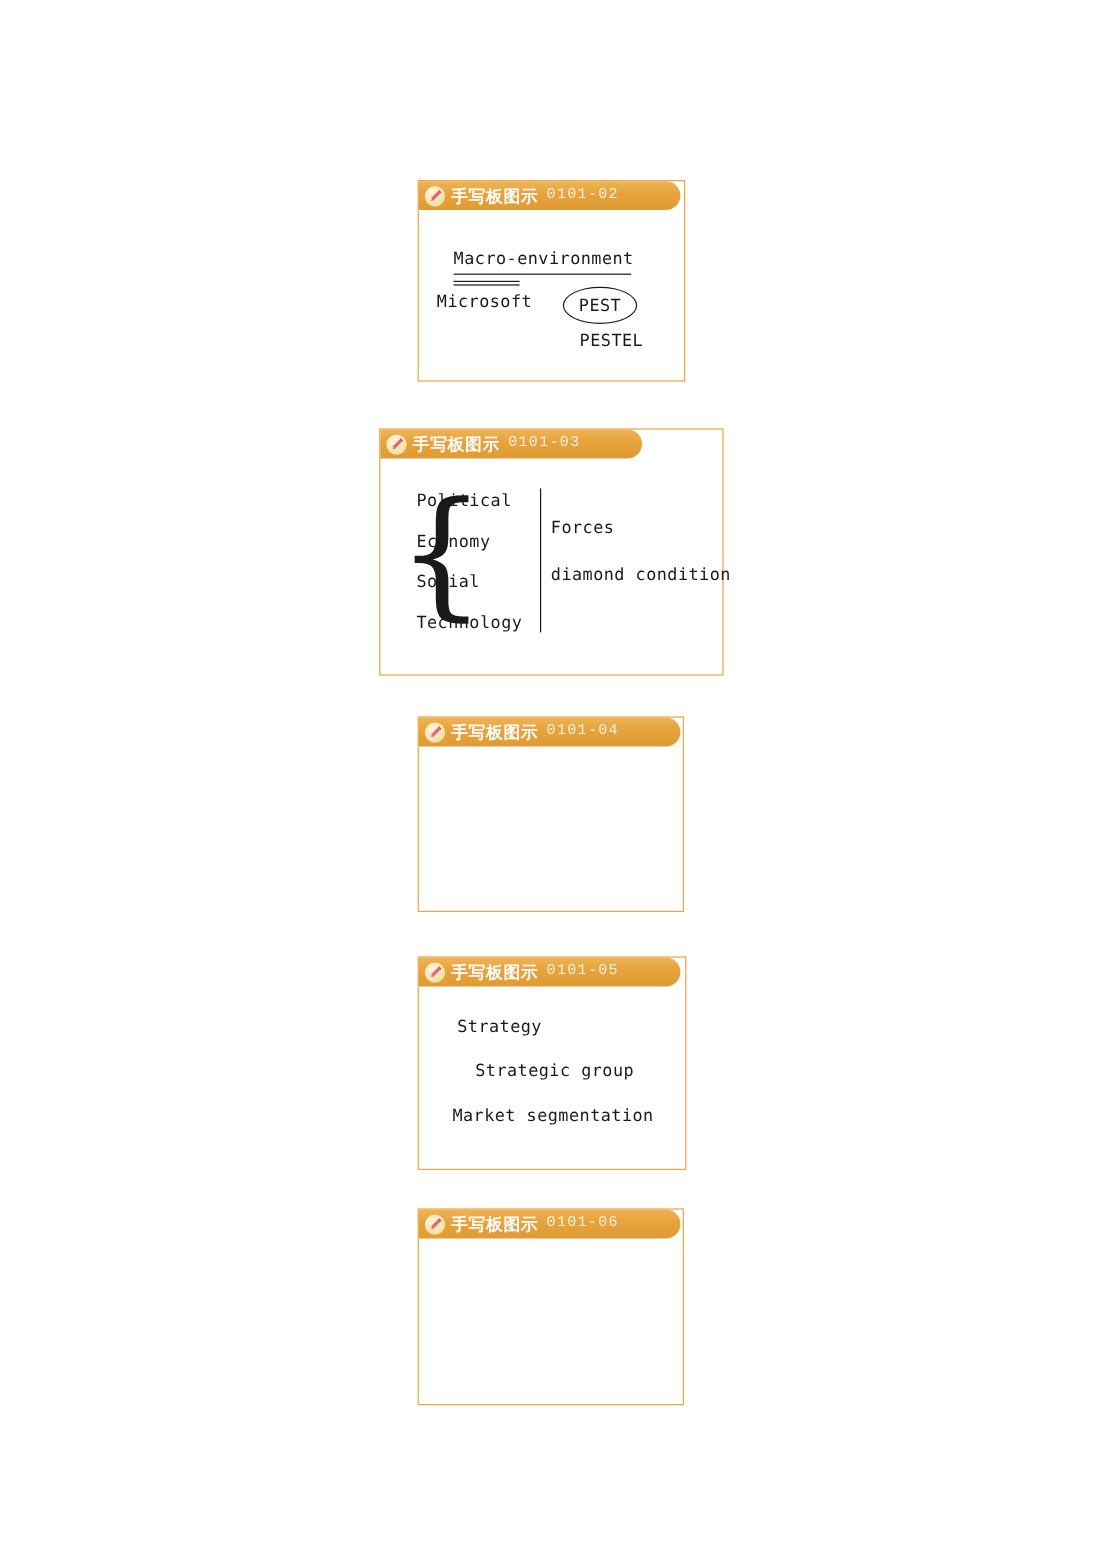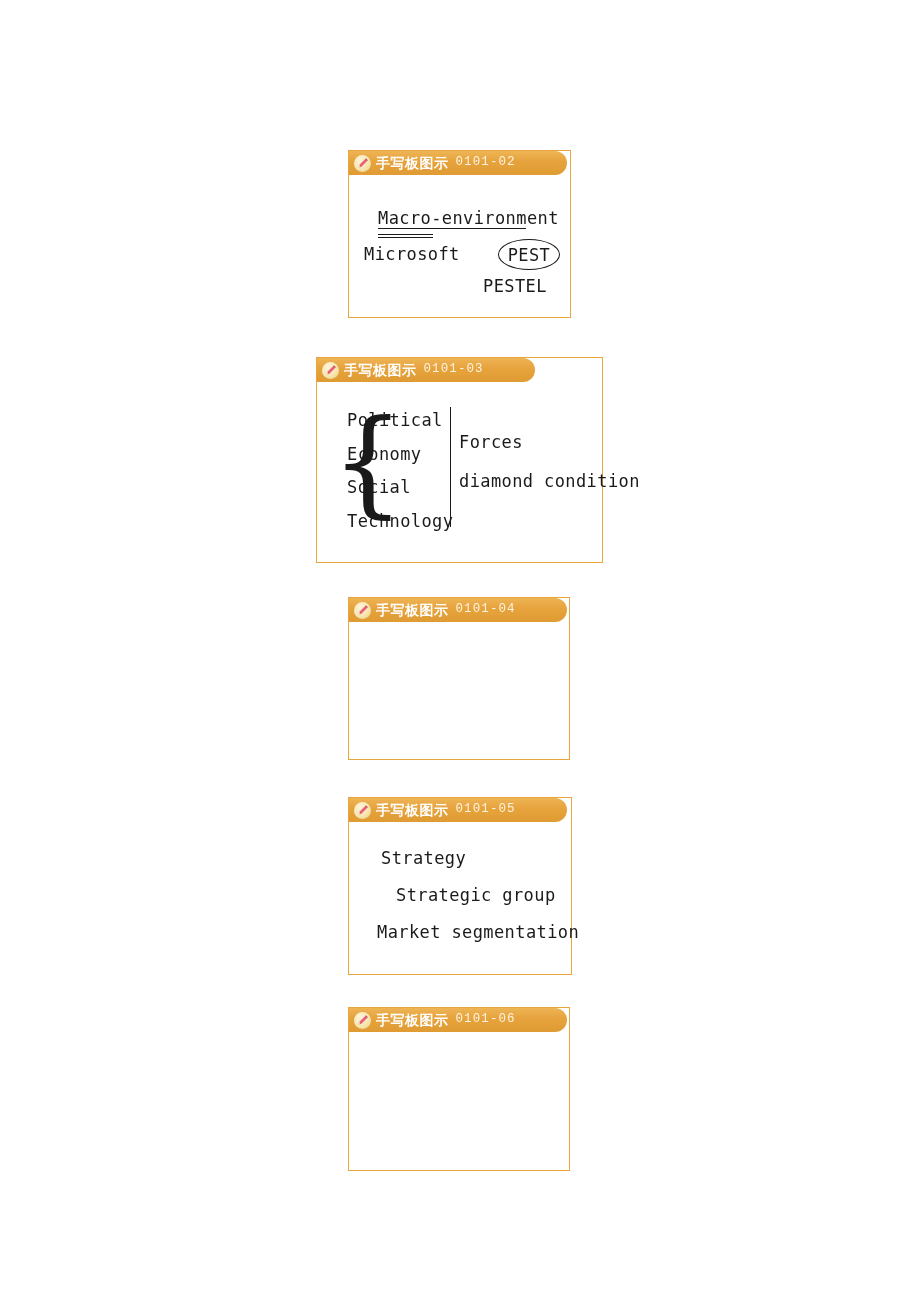--- a/index.html
+++ b/index.html
@@ -76,41 +76,40 @@
     line-height: 1;
     position: relative;
     top: -0.5px;
     font-family: "Liberation Mono", monospace;
   }
 
   
   .hw {
     font-family: "DejaVu Sans Mono", "Liberation Mono", monospace;
     color: #1a1a1a;
-    font-size: 17px;
+    font-size: 14px;
     letter-spacing: 0.4px;
     white-space: nowrap;
   }
   .body-area { position: absolute; left: 0; top: 24px; right: 0; bottom: 0; }
   .abs { position: absolute; }
 
   
   .rule {
     position: absolute;
     background: #1a1a1a;
     height: 1px;
   }
 
   
   .ellipse {
     position: absolute;
     border: 1.3px solid #1a1a1a;
     border-radius: 50%;
     box-sizing: border-box;
-    margin-left: 29px;
   }
   .ellipse-label {
     position: absolute;
     left: 0; right: 0; top: 50%;
     transform: translateY(-50%);
     text-align: center;
   }
 
   
   .brace {

